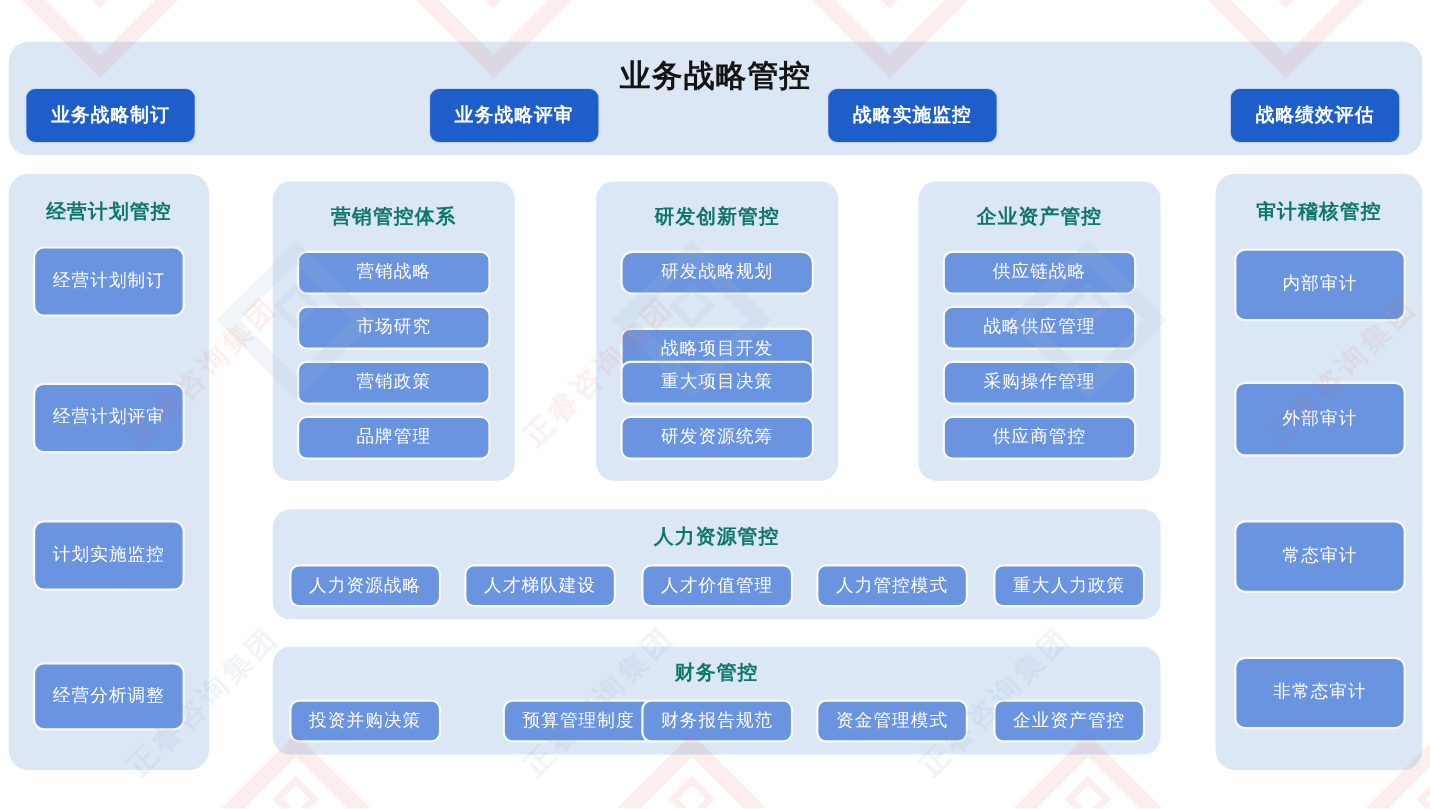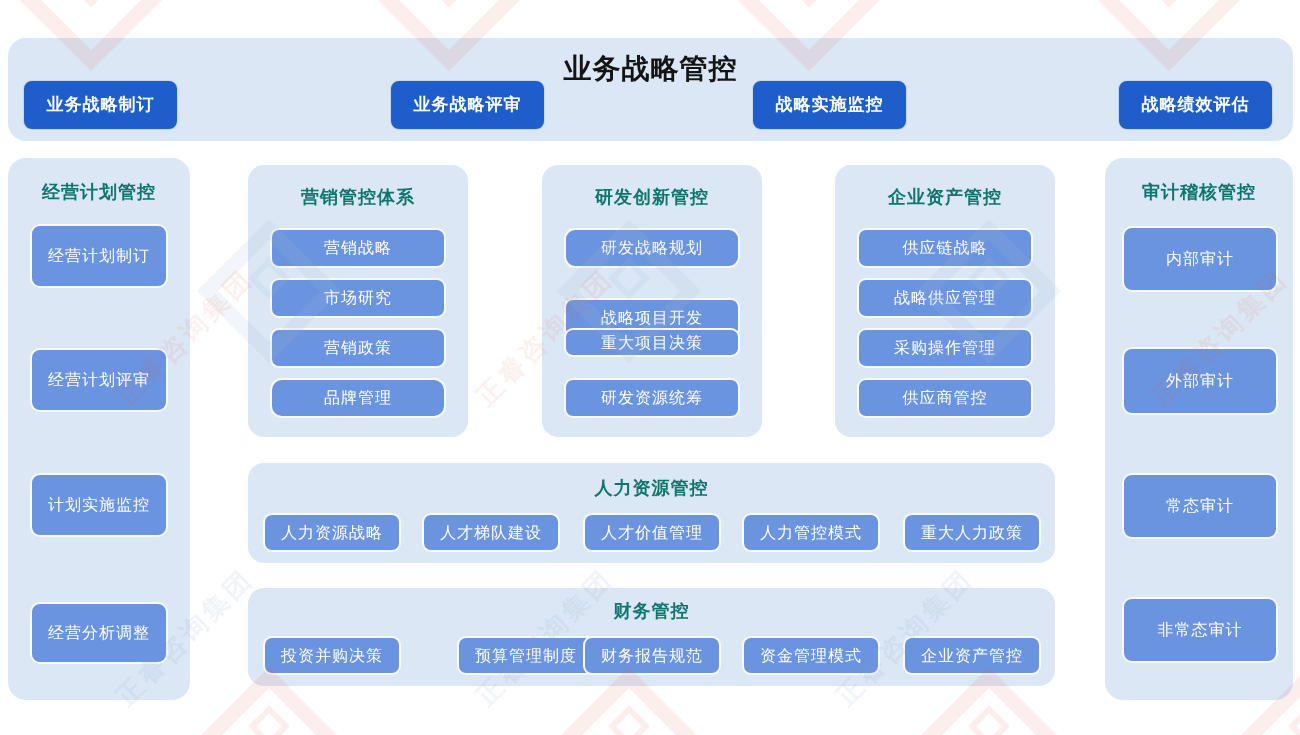--- a/index.html
+++ b/index.html
@@ -65,28 +65,28 @@
     <div class="node light tall" style="left:22px;top:190px;width:138px;height:64px;">经营计划评审</div>
     <div class="node light tall" style="left:22px;top:315px;width:138px;height:64px;">计划实施监控</div>
     <div class="node light tall" style="left:22px;top:444px;width:138px;height:62px;">经营分析调整</div>
   </div>
 
   <div class="panel" style="left:248px;top:165px;width:220px;height:272px;border-radius:16px;">
     <div class="panel-title" style="top:20px;">营销管控体系</div>
     <div class="node light" style="left:22px;top:63px;width:176px;height:40px;text-align:right;">营销战略</div>
     <div class="node light" style="left:22px;top:113px;width:176px;height:40px;">市场研究</div>
     <div class="node light" style="left:22px;top:163px;width:176px;height:40px;">营销政策</div>
-    <div class="node light" style="left:22px;top:213px;width:176px;height:40px;border-radius:12px;">品牌管理</div>
+    <div class="node light" style="left:22px;top:213px;width:176px;height:40px;">品牌管理</div>
   </div>
 
   <div class="panel" style="left:542px;top:165px;width:220px;height:272px;border-radius:16px;">
     <div class="panel-title" style="top:20px;">研发创新管控</div>
     <div class="node light" style="left:22px;top:63px;width:176px;height:40px;border-radius:11px;">研发战略规划</div>
     <div class="node light" style="left:22px;top:113px;width:176px;height:40px;margin-top:20px;">战略项目开发</div>
-    <div class="node light" style="left:22px;top:163px;width:176px;height:29px;text-align:right;">重大项目决策</div>
+    <div class="node light" style="left:22px;top:163px;width:176px;height:40px;text-align:right;">重大项目决策</div>
     <div class="node light" style="left:22px;top:213px;width:176px;height:40px;">研发资源统筹</div>
   </div>
 
   <div class="panel" style="left:835px;top:165px;width:220px;height:272px;border-radius:16px;">
     <div class="panel-title" style="top:20px;">企业资产管控</div>
     <div class="node light" style="left:22px;top:63px;width:176px;height:40px;">供应链战略</div>
     <div class="node light" style="left:22px;top:113px;width:176px;height:40px;">战略供应管理</div>
     <div class="node light" style="left:22px;top:163px;width:176px;height:40px;">采购操作管理</div>
     <div class="node light" style="left:22px;top:213px;width:176px;height:40px;">供应商管控</div>
   </div>

